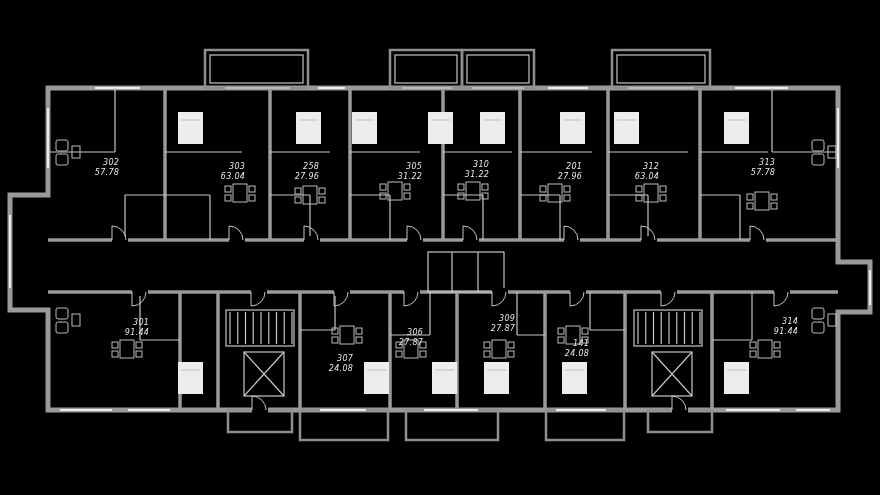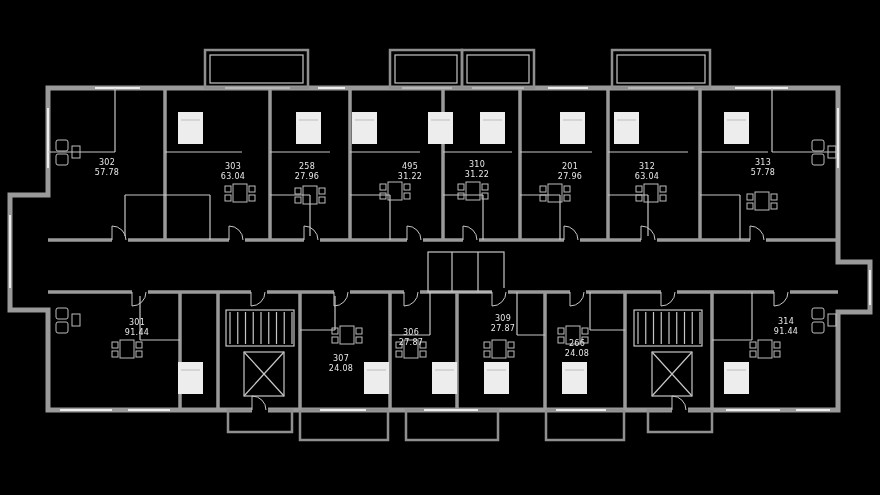--- a/index.html
+++ b/index.html
@@ -14,23 +14,23 @@
   .wall-outer{fill:none;stroke:var(--outer-wall);stroke-width:5;}
   .wall-mid{fill:none;stroke:var(--outer-wall);stroke-width:3.5;}
   .wall-thin{fill:none;stroke:var(--balcony);stroke-width:2.5;}
   .part{fill:none;stroke:var(--partition);stroke-width:1.2;}
   .window{fill:none;stroke:var(--window);stroke-width:2;}
   .glaze{fill:none;stroke:var(--partition);stroke-width:1.4;}
   .furn{fill:none;stroke:var(--furniture);stroke-width:1;}
   .bed{fill:var(--bed-fill);stroke:none;}
   .door{fill:none;stroke:var(--partition);stroke-width:1;}
   .gap{fill:var(--background);stroke:none;}
-  .apt{position:absolute;transform:translate(-50%,-50%);text-align:center;
+  .apt{position:absolute;transform:translate(-50%,-50%);text-align:right;
        color:var(--label-text);font-size:8px;line-height:10px;white-space:nowrap;
-       letter-spacing:.3px;}
+       letter-spacing:.3px;font-style:italic;}
   .apt .num,.apt .area{display:block;}
 </style>
 </head>
 <body>
 
 <div class="stage">
 
   <svg width="880" height="495" viewBox="0 0 880 495">
 
     <g>
@@ -294,33 +294,33 @@
     </div>
     <div class="apt" style="left:233px;top:172px">
       <span class="num">303</span>
       <span class="area">63.04</span>
     </div>
     <div class="apt" style="left:307px;top:172px">
       <span class="num">258</span>
       <span class="area">27.96</span>
     </div>
     <div class="apt" style="left:410px;top:172px">
-      <span class="num">495</span>
+      <span class="num">305</span>
       <span class="area">31.22</span>
     </div>
     <div class="apt" style="left:411px;top:338px">
       <span class="num">306</span>
       <span class="area">27.87</span>
     </div>
     <div class="apt" style="left:341px;top:364px">
       <span class="num">307</span>
       <span class="area">24.08</span>
     </div>
     <div class="apt" style="left:577px;top:349px">
-      <span class="num">266</span>
+      <span class="num">141</span>
       <span class="area">24.08</span>
     </div>
     <div class="apt" style="left:503px;top:324px">
       <span class="num">309</span>
       <span class="area">27.87</span>
     </div>
     <div class="apt" style="left:477px;top:170px">
       <span class="num">310</span>
       <span class="area">31.22</span>
     </div>

